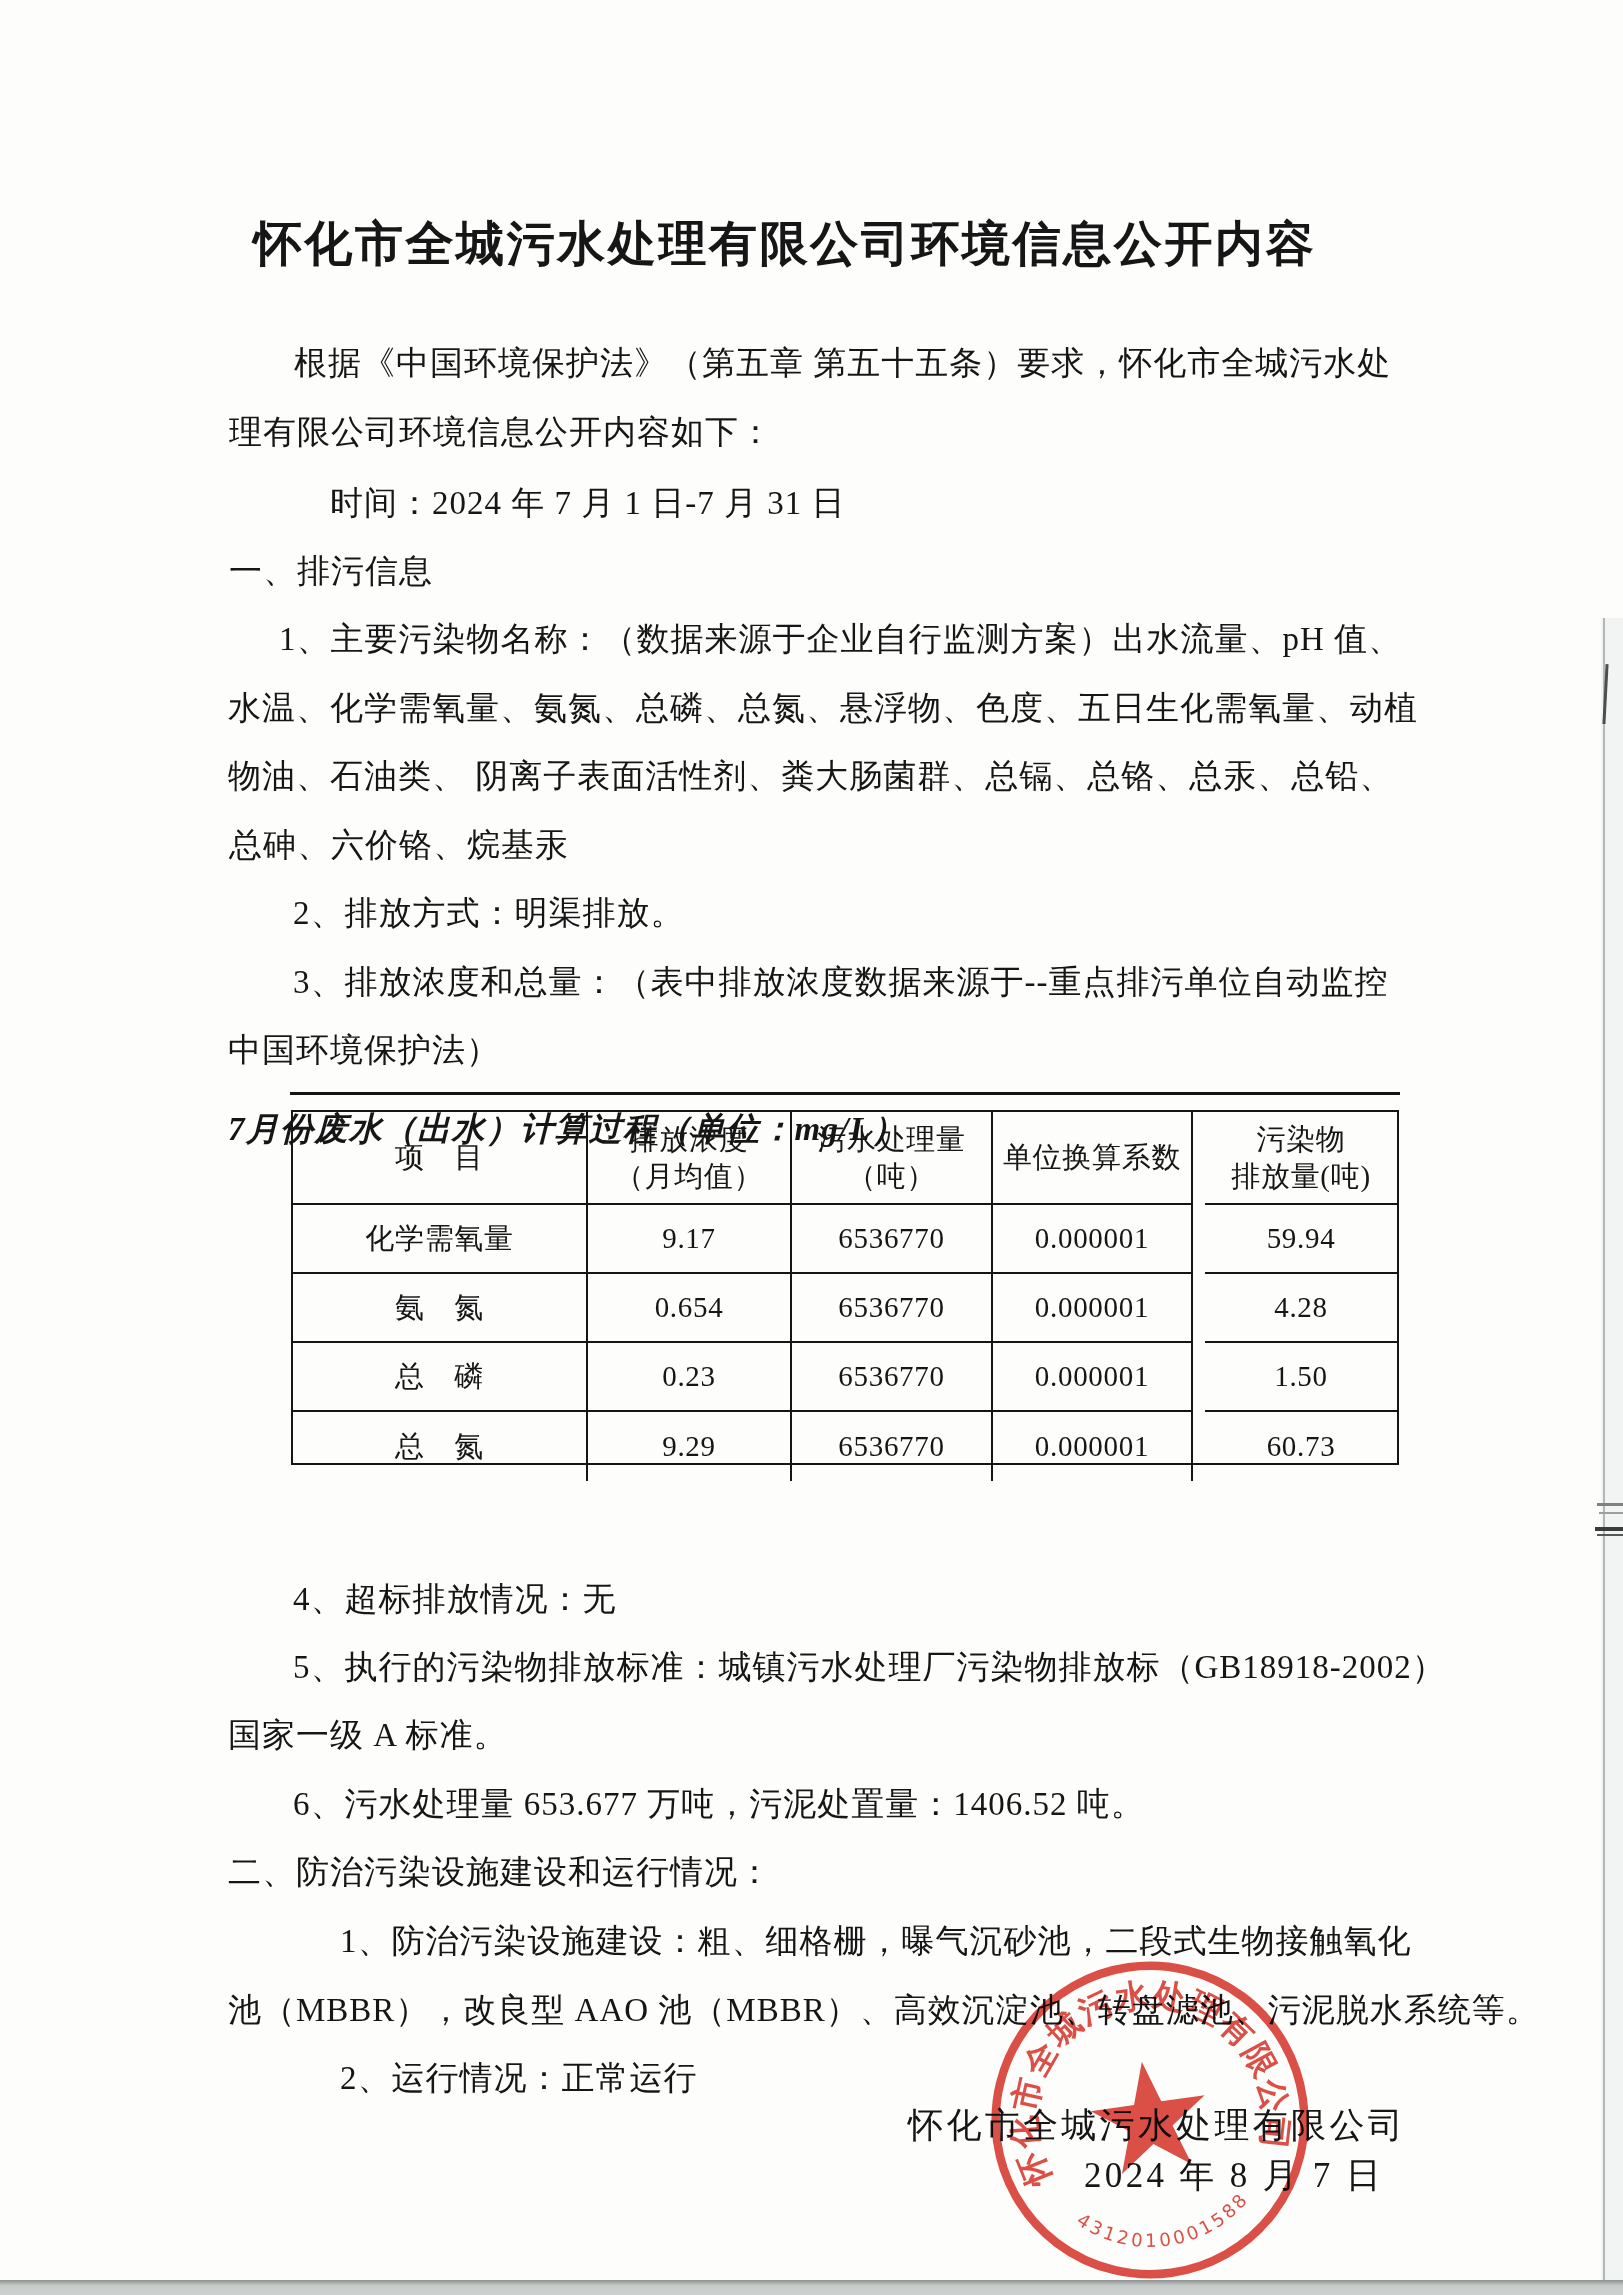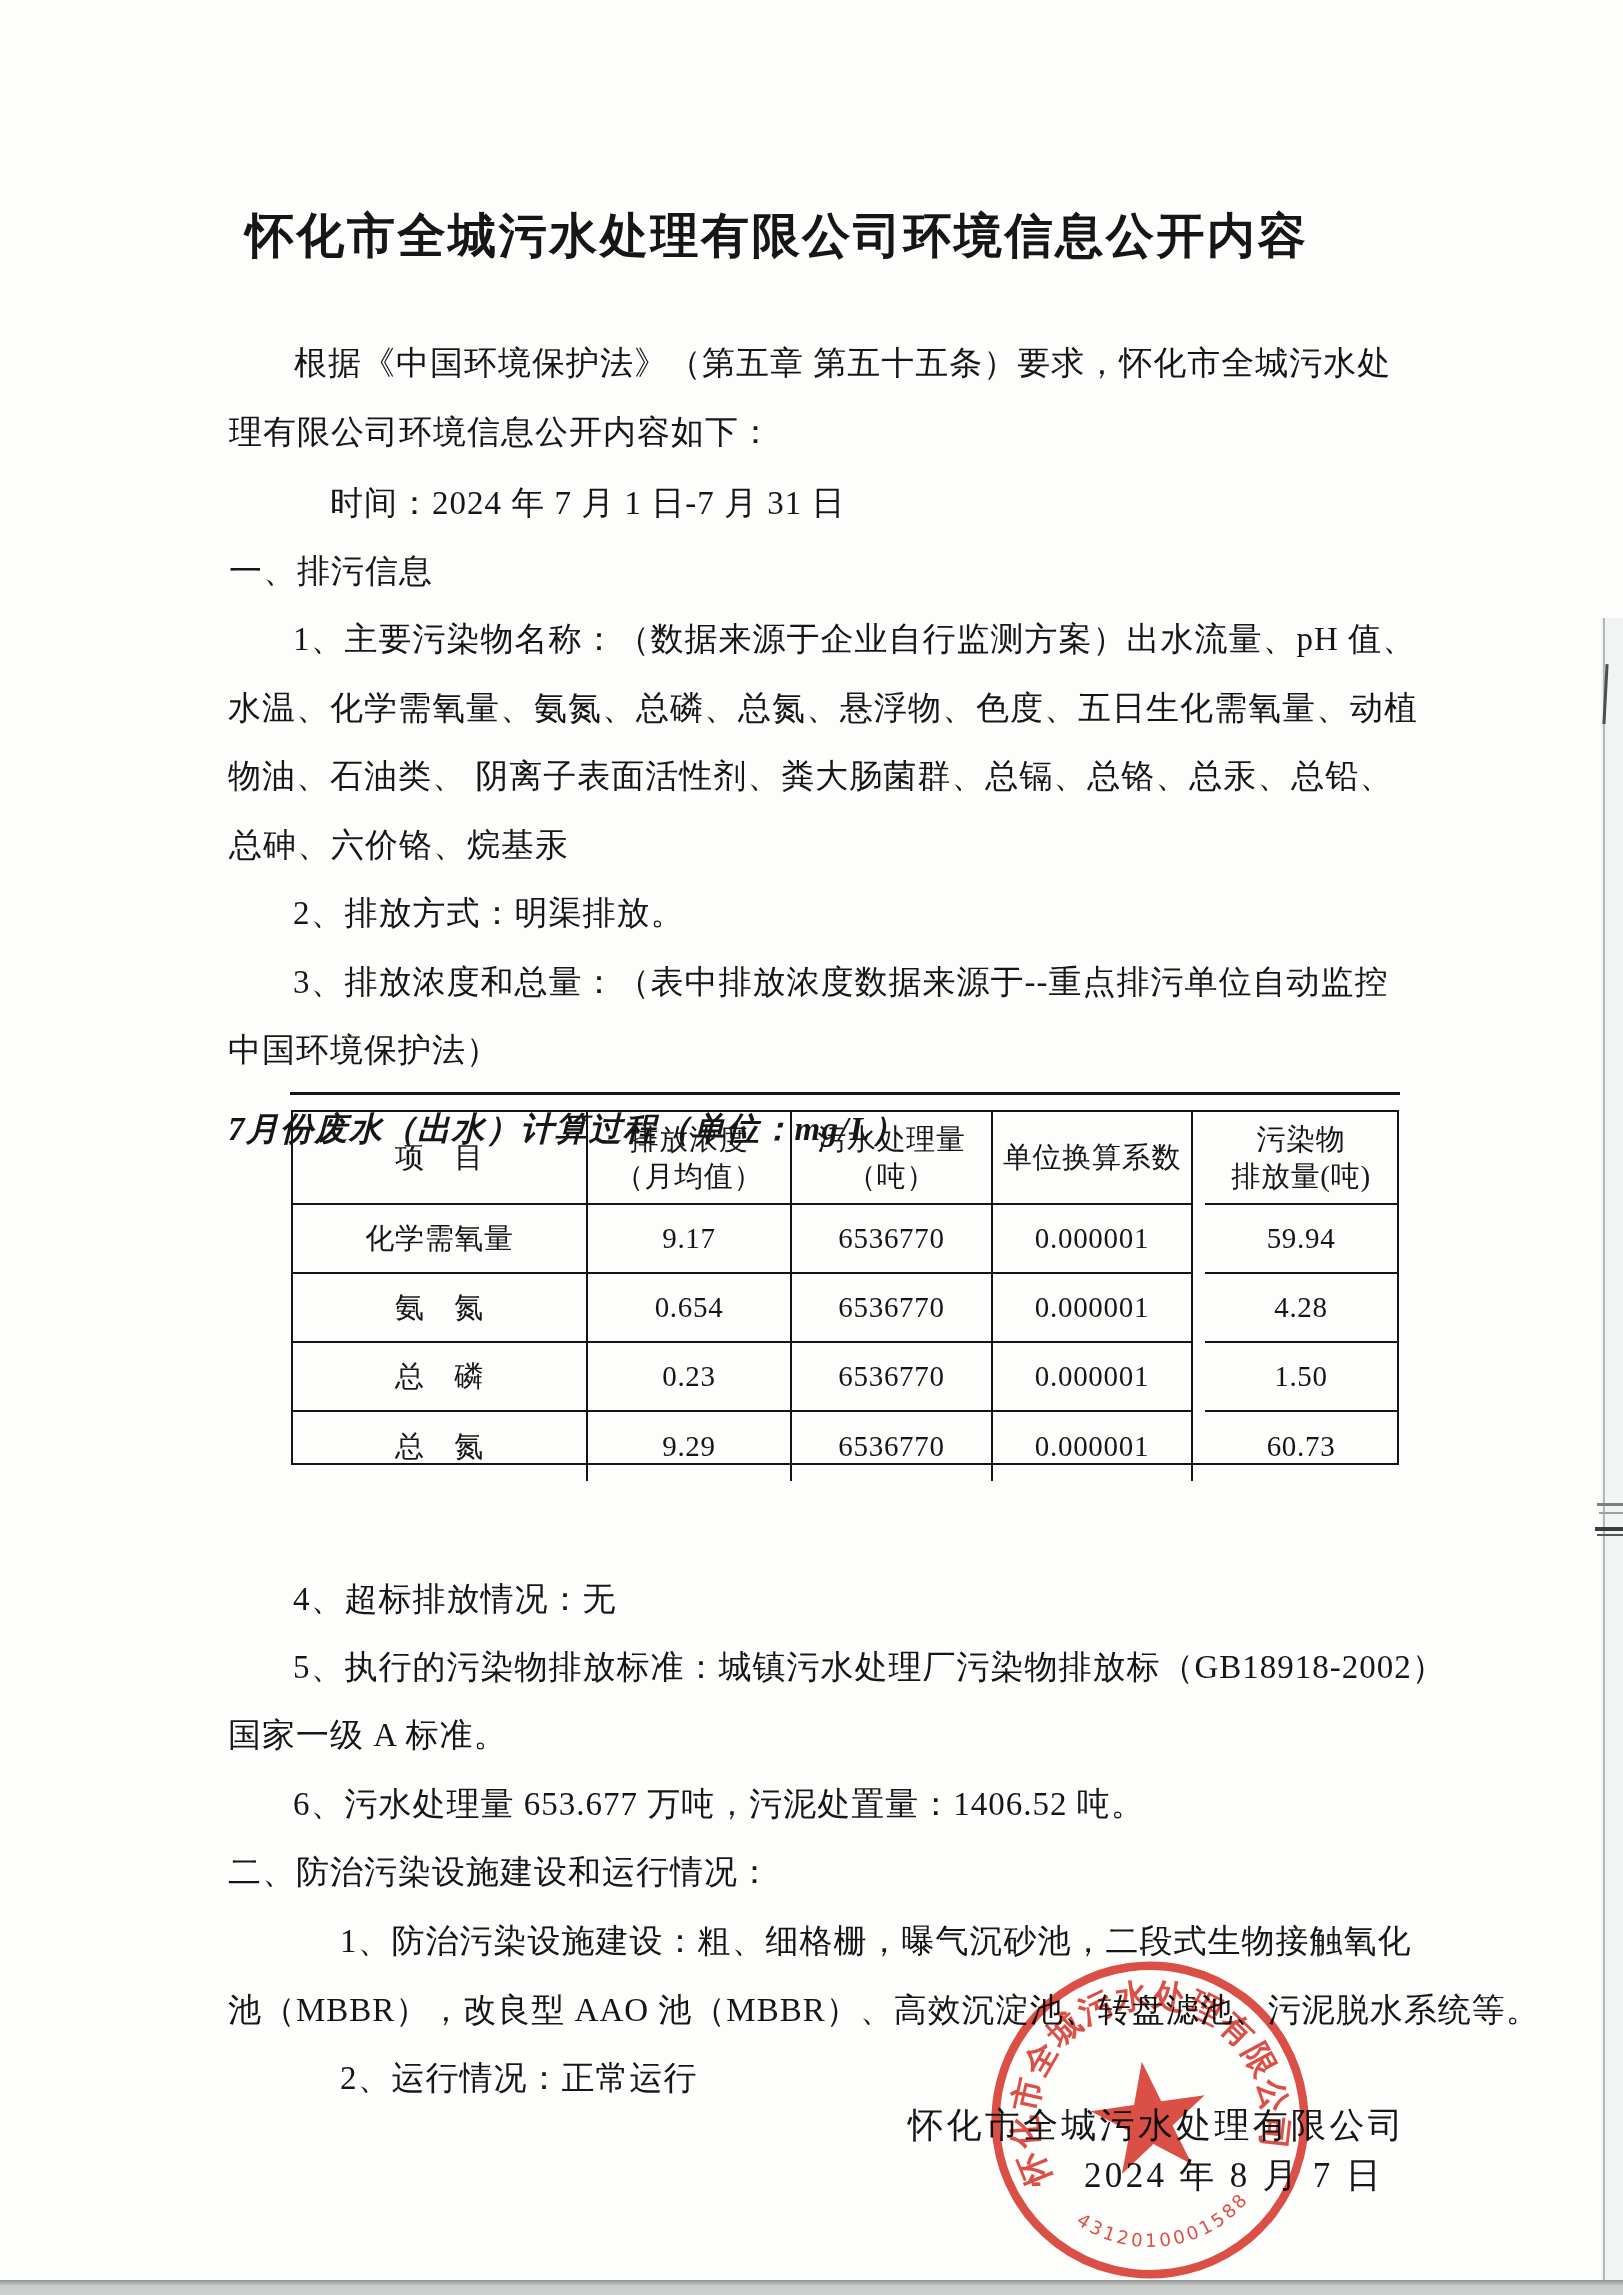--- a/index.html
+++ b/index.html
@@ -4,21 +4,21 @@
 <style>
   html,body{margin:0;padding:0;}
   body{
     width:1623px;height:2295px;position:relative;background:#fdfdfc;
     font-family:"Liberation Serif","DejaVu Serif",serif;color:#161616;
     overflow:hidden;
   }
   .page{position:absolute;inset:0;}
   .title{
     position:absolute;top:204px;left:0;width:1554px;text-align:center;
-    font-size:48px;font-weight:bold;letter-spacing:2.6px;margin:0;white-space:nowrap;
+    font-size:48px;font-weight:bold;letter-spacing:2.6px;margin:8px;white-space:nowrap;
   }
   .line{
     position:absolute;font-size:33px;line-height:46px;letter-spacing:1px;
     white-space:nowrap;
   }
   .caption{
     position:absolute;top:1107px;left:228px;width:1179px;text-align:left;
     font-size:33px;font-weight:bold;letter-spacing:1.3px;white-space:nowrap;font-style:italic;
   }
   .etable{
@@ -62,21 +62,21 @@
 <body>
 
 <div class="page">
 
   <h1 class="title">怀化市全城污水处理有限公司环境信息公开内容</h1>
 
   <div class="line" style="top:340px;left:294px">根据《中国环境保护法》（第五章 第五十五条）要求，怀化市全城污水处</div>
   <div class="line" style="top:409px;left:229px">理有限公司环境信息公开内容如下：</div>
   <div class="line" style="top:480px;left:330px">时间：2024 年 7 月 1 日-7 月 31 日</div>
   <div class="line" style="top:548px;left:229px">一、排污信息</div>
-  <div class="line" style="top:616px;left:293px">1、主要污染物名称：（数据来源于企业自行监测方案）出水流量、pH 值、</div>
+  <div class="line" style="top:616px;left:279px">1、主要污染物名称：（数据来源于企业自行监测方案）出水流量、pH 值、</div>
   <div class="line" style="top:685px;left:228px">水温、化学需氧量、氨氮、总磷、总氮、悬浮物、色度、五日生化需氧量、动植</div>
   <div class="line" style="top:753px;left:228px">物油、石油类、 阴离子表面活性剂、粪大肠菌群、总镉、总铬、总汞、总铅、</div>
   <div class="line" style="top:822px;left:229px">总砷、六价铬、烷基汞</div>
   <div class="line" style="top:890px;left:293px">2、排放方式：明渠排放。</div>
   <div class="line" style="top:959px;left:293px">3、排放浓度和总量：（表中排放浓度数据来源于--重点排污单位自动监控</div>
   <div class="line" style="top:1027px;left:228px">中国环境保护法）</div>
 
   <div class="caption">7月份废水（出水）计算过程（单位：mg/L）</div>
 
   <div class="etable">

